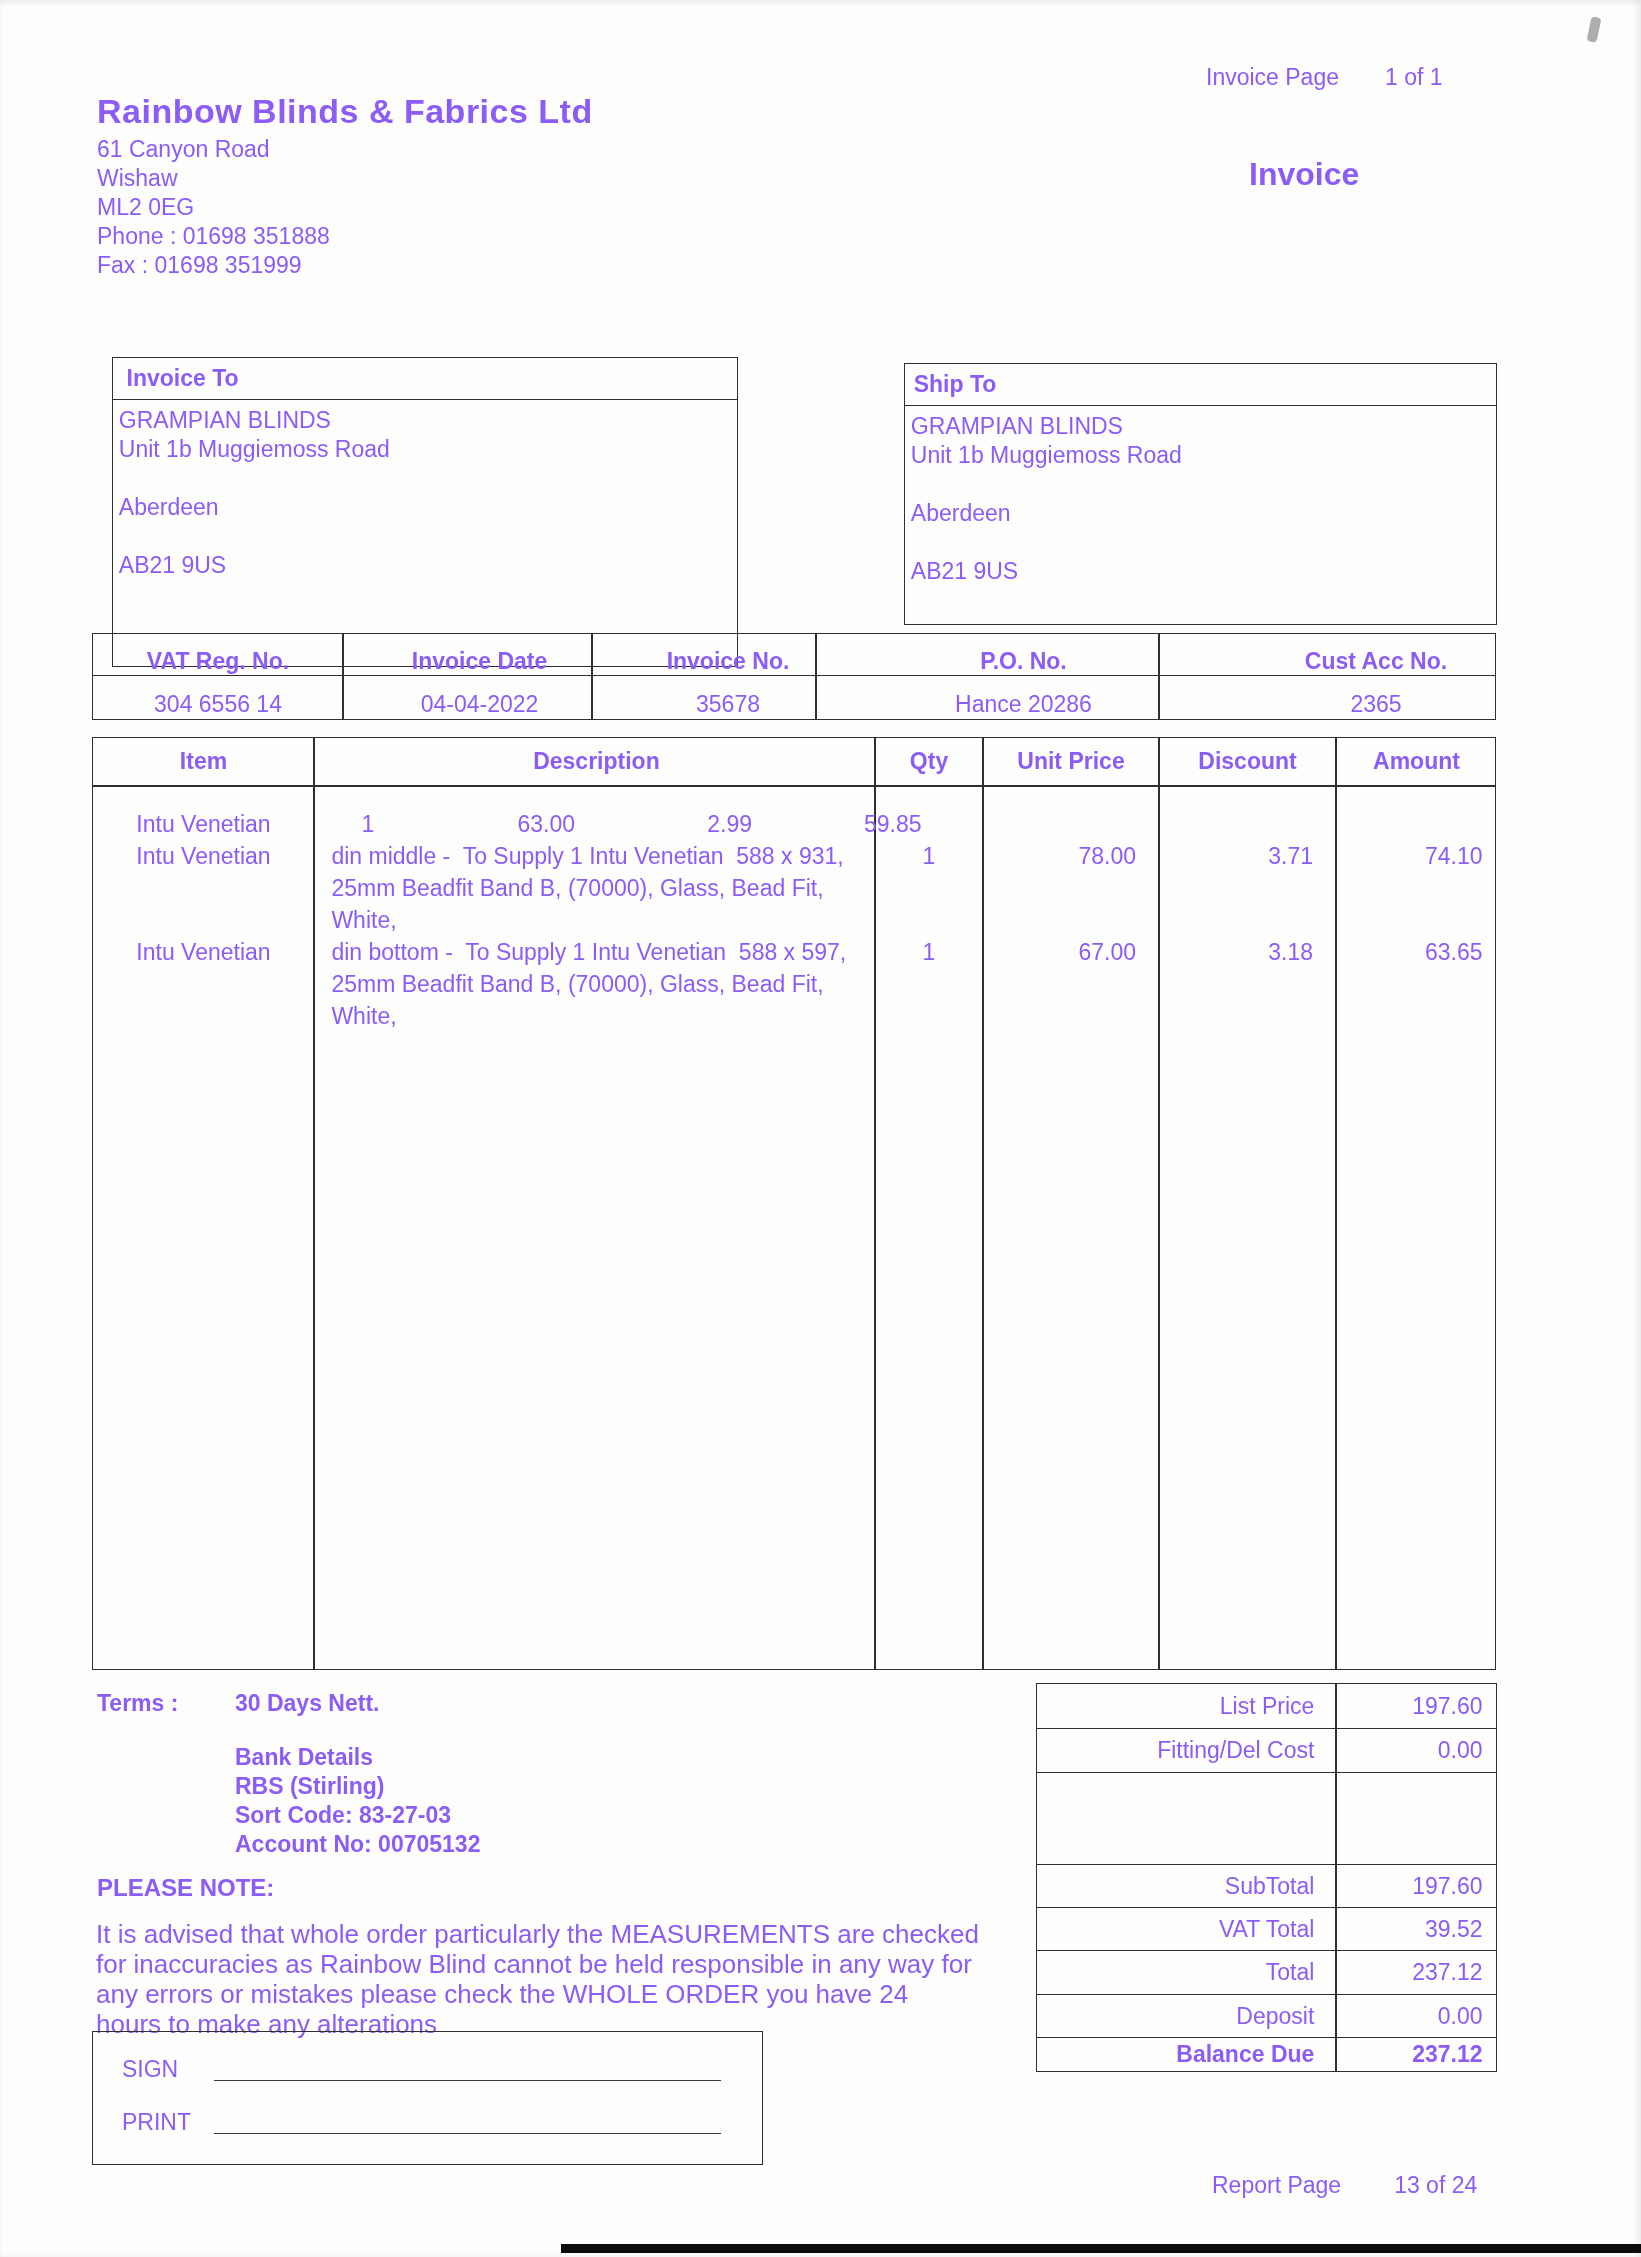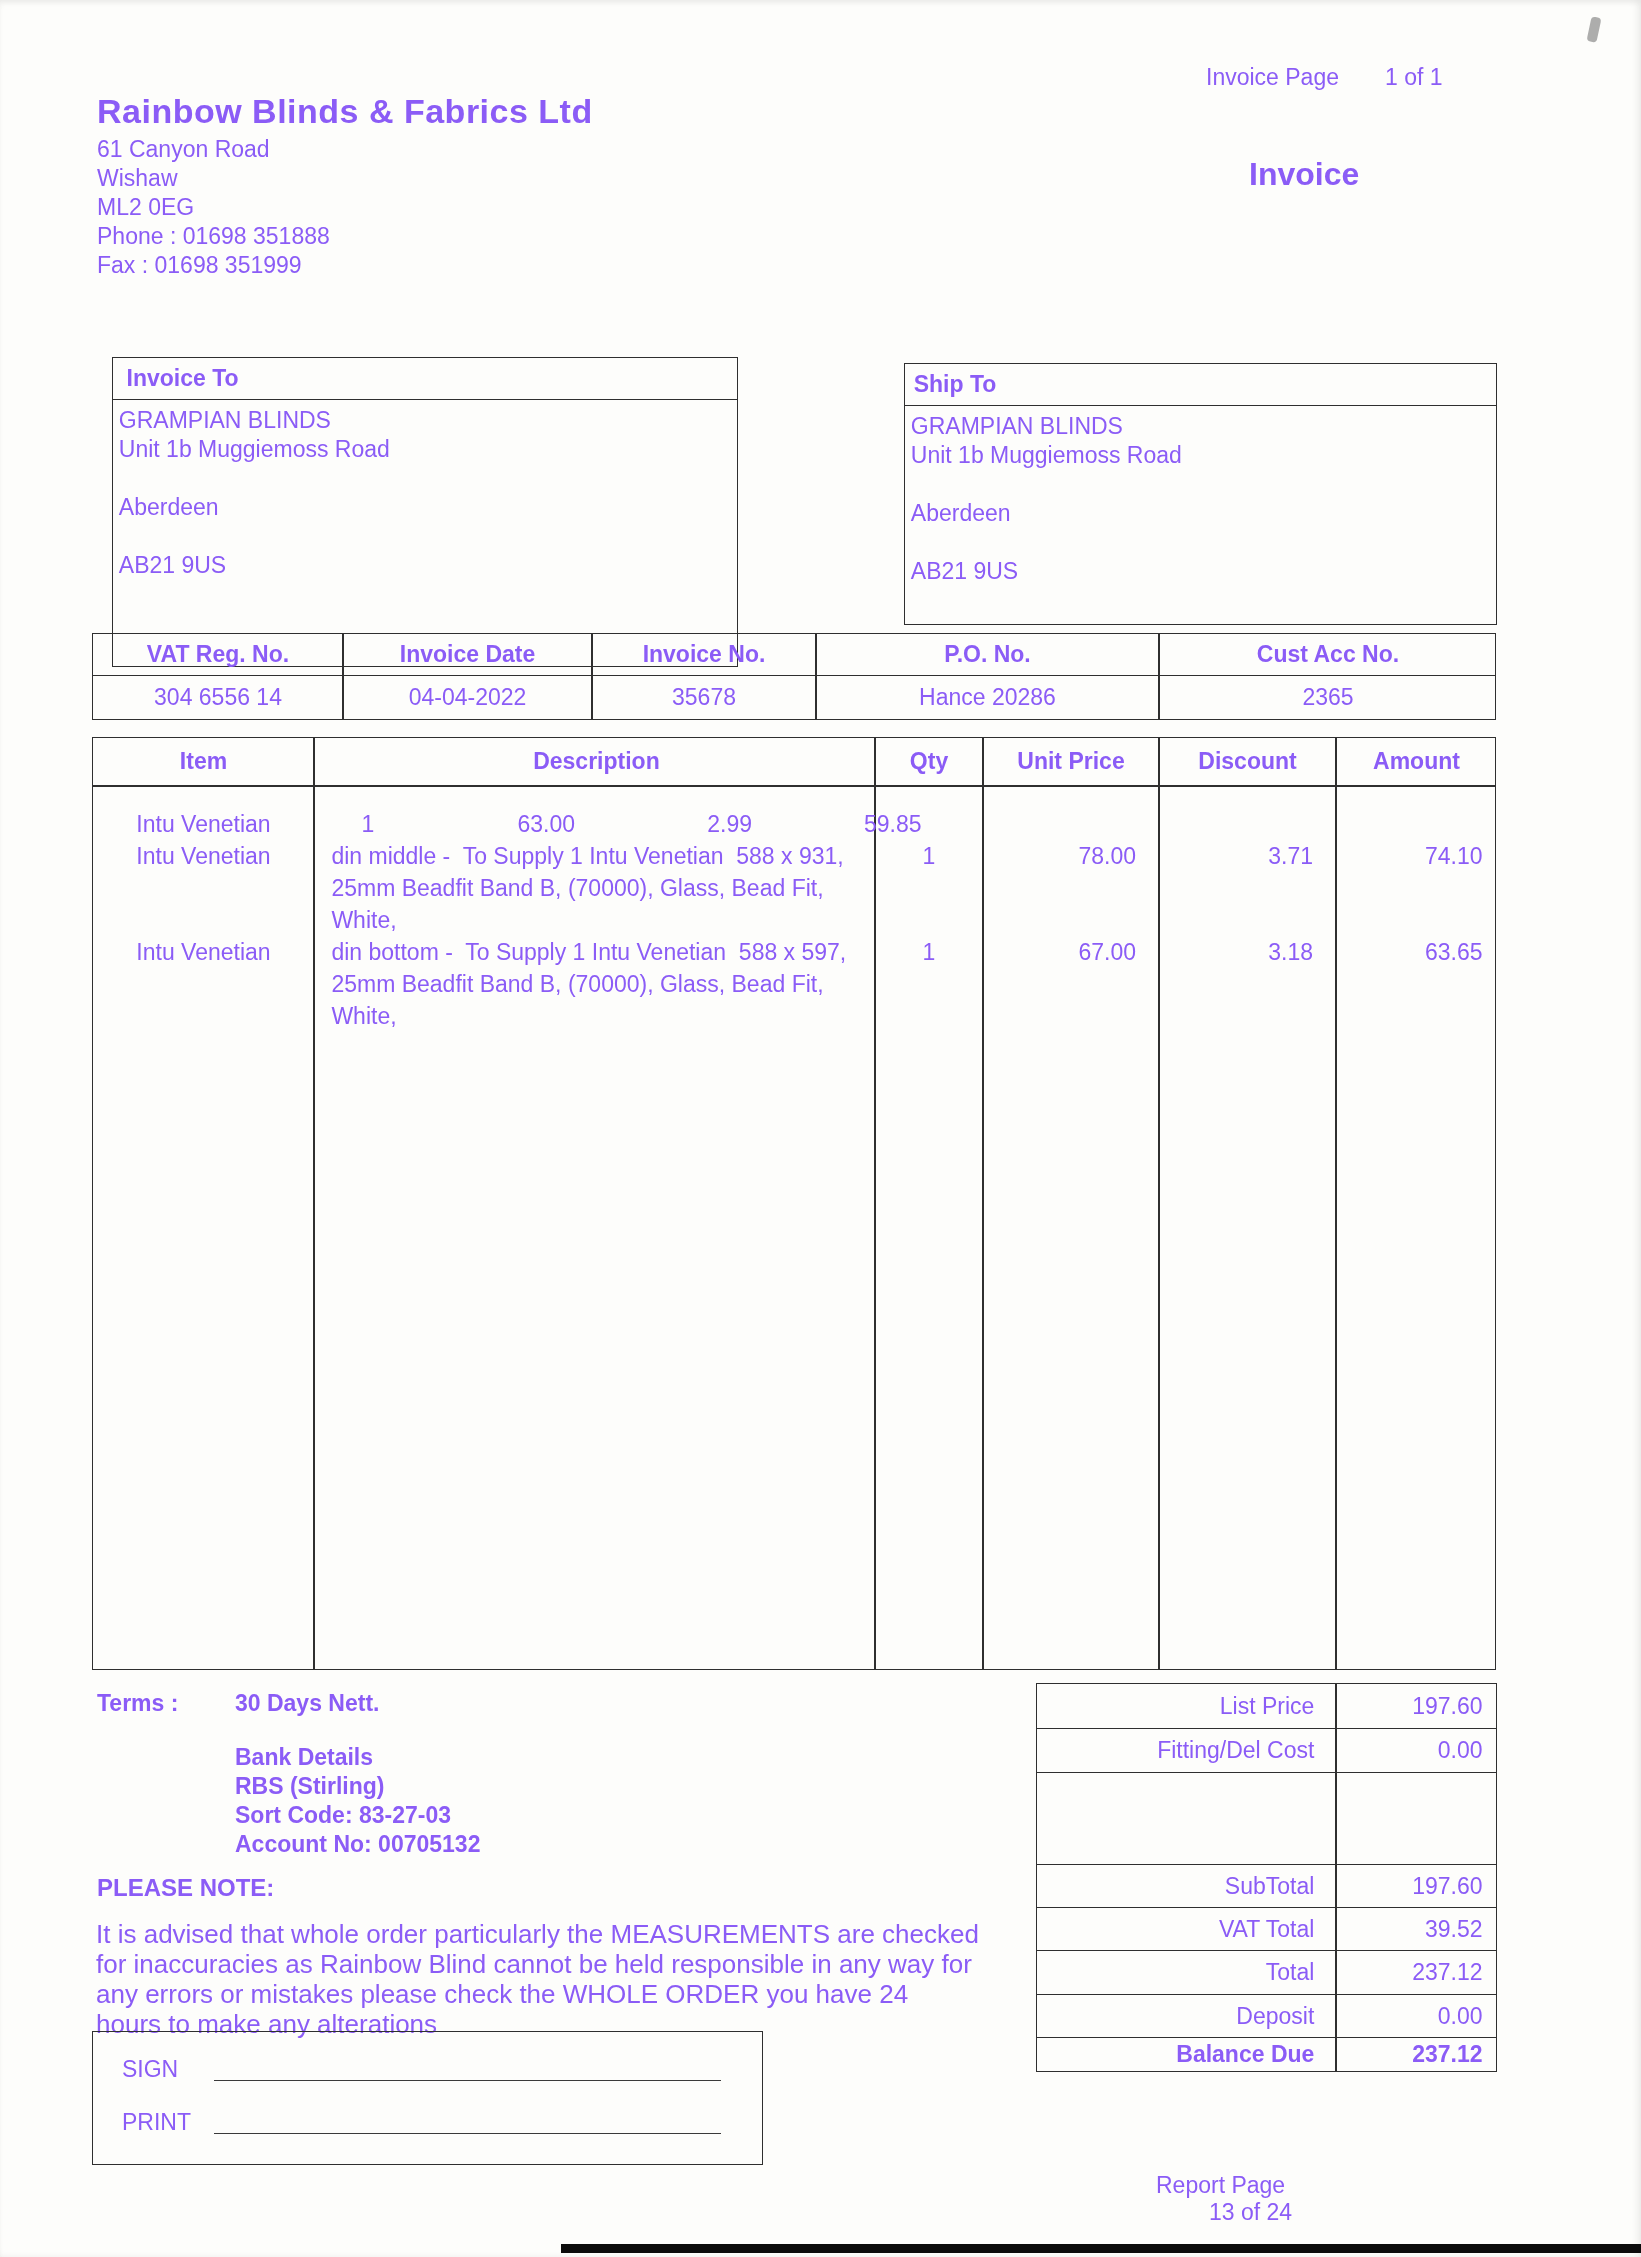--- a/index.html
+++ b/index.html
@@ -30,21 +30,21 @@
   .addr-box { position:absolute; border:1.9px solid #2f2f2f; }
   .addr-box.invoice-to { left:112px; top:357px; width:626px; height:310px; }
   .addr-box.ship-to   { left:904px; top:363px; width:593px; height:262px; }
   .addr-box-title { height:42px; line-height:40px; padding-left:13.5px; font-weight:bold; border-bottom:1.9px solid #2f2f2f; }
   .addr-box.ship-to .addr-box-title { padding-left:8.7px; }
   .addr-box-body { padding:5.8px 5.8px 0 5.8px; }
   .box-line { min-height:29px; line-height:29px; }
 
   
   .info-table { position:absolute; left:92px; top:633px; width:1404px; height:87px; border:1.9px solid #2f2f2f; }
-  .info-row { display:flex; height:42px; align-items:center; text-align:center; }
+  .info-row { display:flex; height:42px; align-items:flex-end; text-align:center;gap:12px; }
   .info-row.hdr { font-weight:bold; border-bottom:1.9px solid #2f2f2f; }
   .info-cell { flex:none; }
   .ic0{width:250px}.ic1{width:249px}.ic2{width:224px}.ic3{width:343px}.ic4{width:338px}
   .info-vline { position:absolute; top:0; bottom:0; width:1.9px; background:#2f2f2f; }
 
   
   .items-table { position:absolute; left:92px; top:737px; width:1404px; height:933px; border:1.9px solid #2f2f2f; }
   .items-vline { position:absolute; top:0; bottom:0; width:1.9px; background:#2f2f2f; }
   .items-hline { position:absolute; left:0; right:0; top:47px; height:1.9px; background:#2f2f2f; }
   .items-header { display:flex; height:47px; align-items:center; font-weight:bold; text-align:center; }
@@ -74,21 +74,21 @@
   .t-value { width:161px; text-align:right; padding-right:13.5px; }
   .t-spacer { height:92px; border-bottom:1.9px solid #2f2f2f; }
   .t-bold { font-weight:bold; }
 
   
   .sign-box { position:absolute; left:92px; top:2031px; width:671px; height:134px; border:1.9px solid #2f2f2f; }
   .sign-label { position:absolute; left:29px; }
   .sign-line { position:absolute; left:121px; width:507px; border-bottom:1.9px solid #3a3a3a; }
 
   
-  .report-page-indicator { position:absolute; left:1156px; top:2172px; display:flex;flex-direction:column; }
+  .report-page-indicator { position:absolute; left:1212px; top:2172px; display:flex; }
   .report-page-indicator .val { margin-left:53px; }
   .scan-bottom-bar { position:absolute; left:561px; top:2244px; width:1080px; height:8.7px; background:#0c0c0c; }
 </style>
 </head>
 <body>
 
 <div class="page">
 
   <div class="corner-mark"></div>
 

